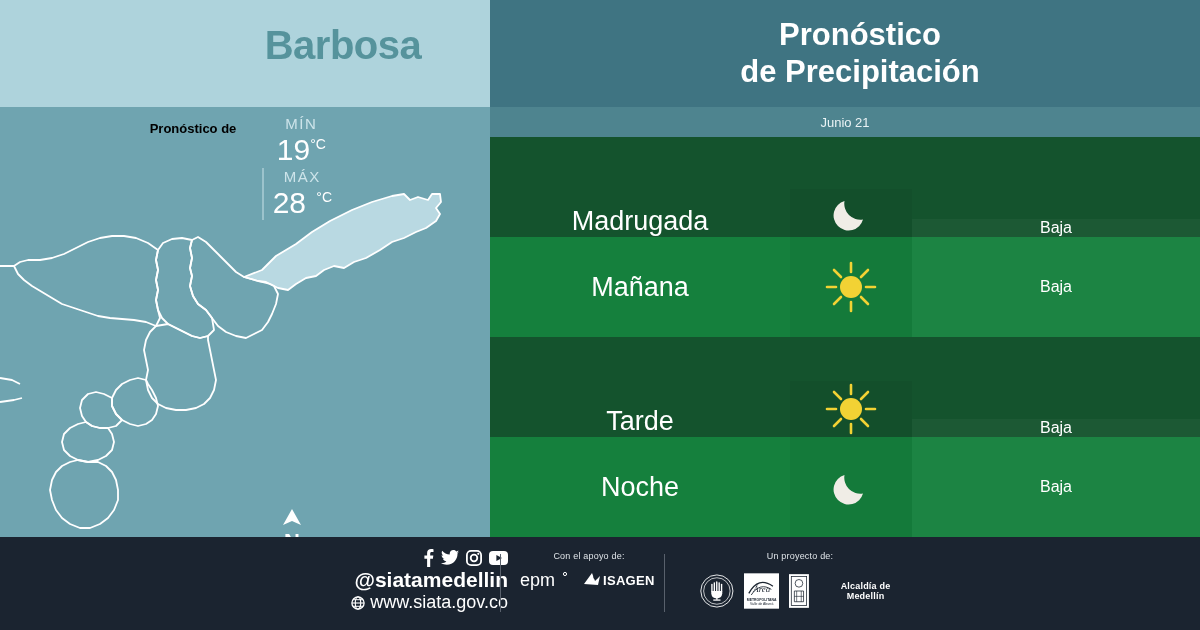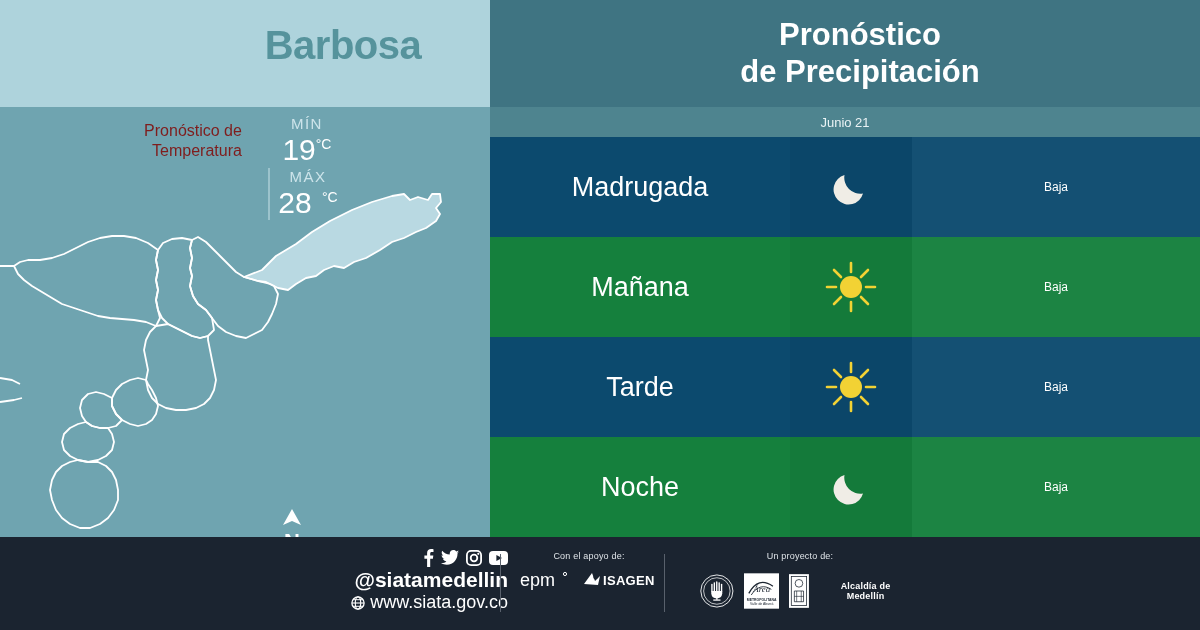--- a/index.html
+++ b/index.html
@@ -32,21 +32,21 @@
     display:flex; align-items:center; justify-content:center;
     font-size:40px; font-weight:bold; color:#56939c;
     letter-spacing:-0.5px; padding-bottom:16px;
   }
 
   .temp-block {
     position:absolute; left:0; top:115px; width:490px; height:72px;
     display:flex; align-items:flex-start; justify-content:center; gap:26px;
   }
   .temp-title {
-    font-size:16px; font-weight:normal; color:#7f1d1d;
+    font-size:13px; font-weight:bold; color:#000000;
     line-height:1.25; text-align:right; padding-top:6px;
   }
   .temp-values { display:flex; align-items:flex-start; gap:0;flex-direction:column; }
   .temp-col { width:78px; text-align:center; }
   .temp-col.maxcol { border-left:2px solid #9cc3cc; }
   .temp-label {
     font-size:15px; color:#cde4ea; letter-spacing:1.5px; line-height:1.2;
   }
   .temp-reading {
     font-size:30px; color:#ffffff; line-height:1.15; white-space:nowrap;
@@ -73,34 +73,34 @@
   }
   .date-bar {
     position:absolute; left:0; top:107px; width:710px; height:30px;
     background:#4e848f;
     display:flex; align-items:center; justify-content:center;
     font-size:13px; color:#eaf3f5;
   }
 
   .rows { position:absolute; left:0; top:137px; width:710px; height:400px; }
   .row { position:relative; width:710px; height:100px; display:flex; }
-  .row.odd  { background:#0c4a6e; }
+  .row.odd  { background:#14532d;align-items:flex-end; }
   .row.even { background:#15803d; }
   .cell-period {
     width:300px; display:flex; align-items:center; justify-content:center;
     font-size:27px; color:#ffffff;
   }
   .cell-icon {
     width:122px; display:flex; align-items:center; justify-content:center;
   }
   .row.odd  .cell-icon { background:rgba(0,0,0,0.045); }
   .row.even .cell-icon { background:rgba(0,0,0,0.045); }
   .cell-level {
     flex:1; display:flex; align-items:center; justify-content:center;
-    font-size:12px; color:#ffffff;
+    font-size:16px; color:#ffffff;
   }
   .row.odd  .cell-level { background:rgba(255,255,255,0.035); }
   .row.even .cell-level { background:rgba(255,255,255,0.030); }
 
   
   .footer {
     position:absolute; left:0; top:537px; width:1200px; height:93px;
     background:#1b2430;
   }
   .social-block {
@@ -131,21 +131,20 @@
   <div class="left-panel">
 
     <div class="left-header"></div>
 
 
     <div class="city-name">Barbosa</div>
 
     <div class="temp-block">
       <div class="temp-title">
         <div>Pronóstico de</div>
-        <div>Temperatura</div>
       </div>
       <div class="temp-values">
         <div class="temp-col">
           <div class="temp-label">MÍN</div>
           <div class="temp-reading">
             <span>19</span><sup>°C</sup>
           </div>
         </div>
         <div class="temp-col maxcol">
           <div class="temp-label">MÁX</div>

